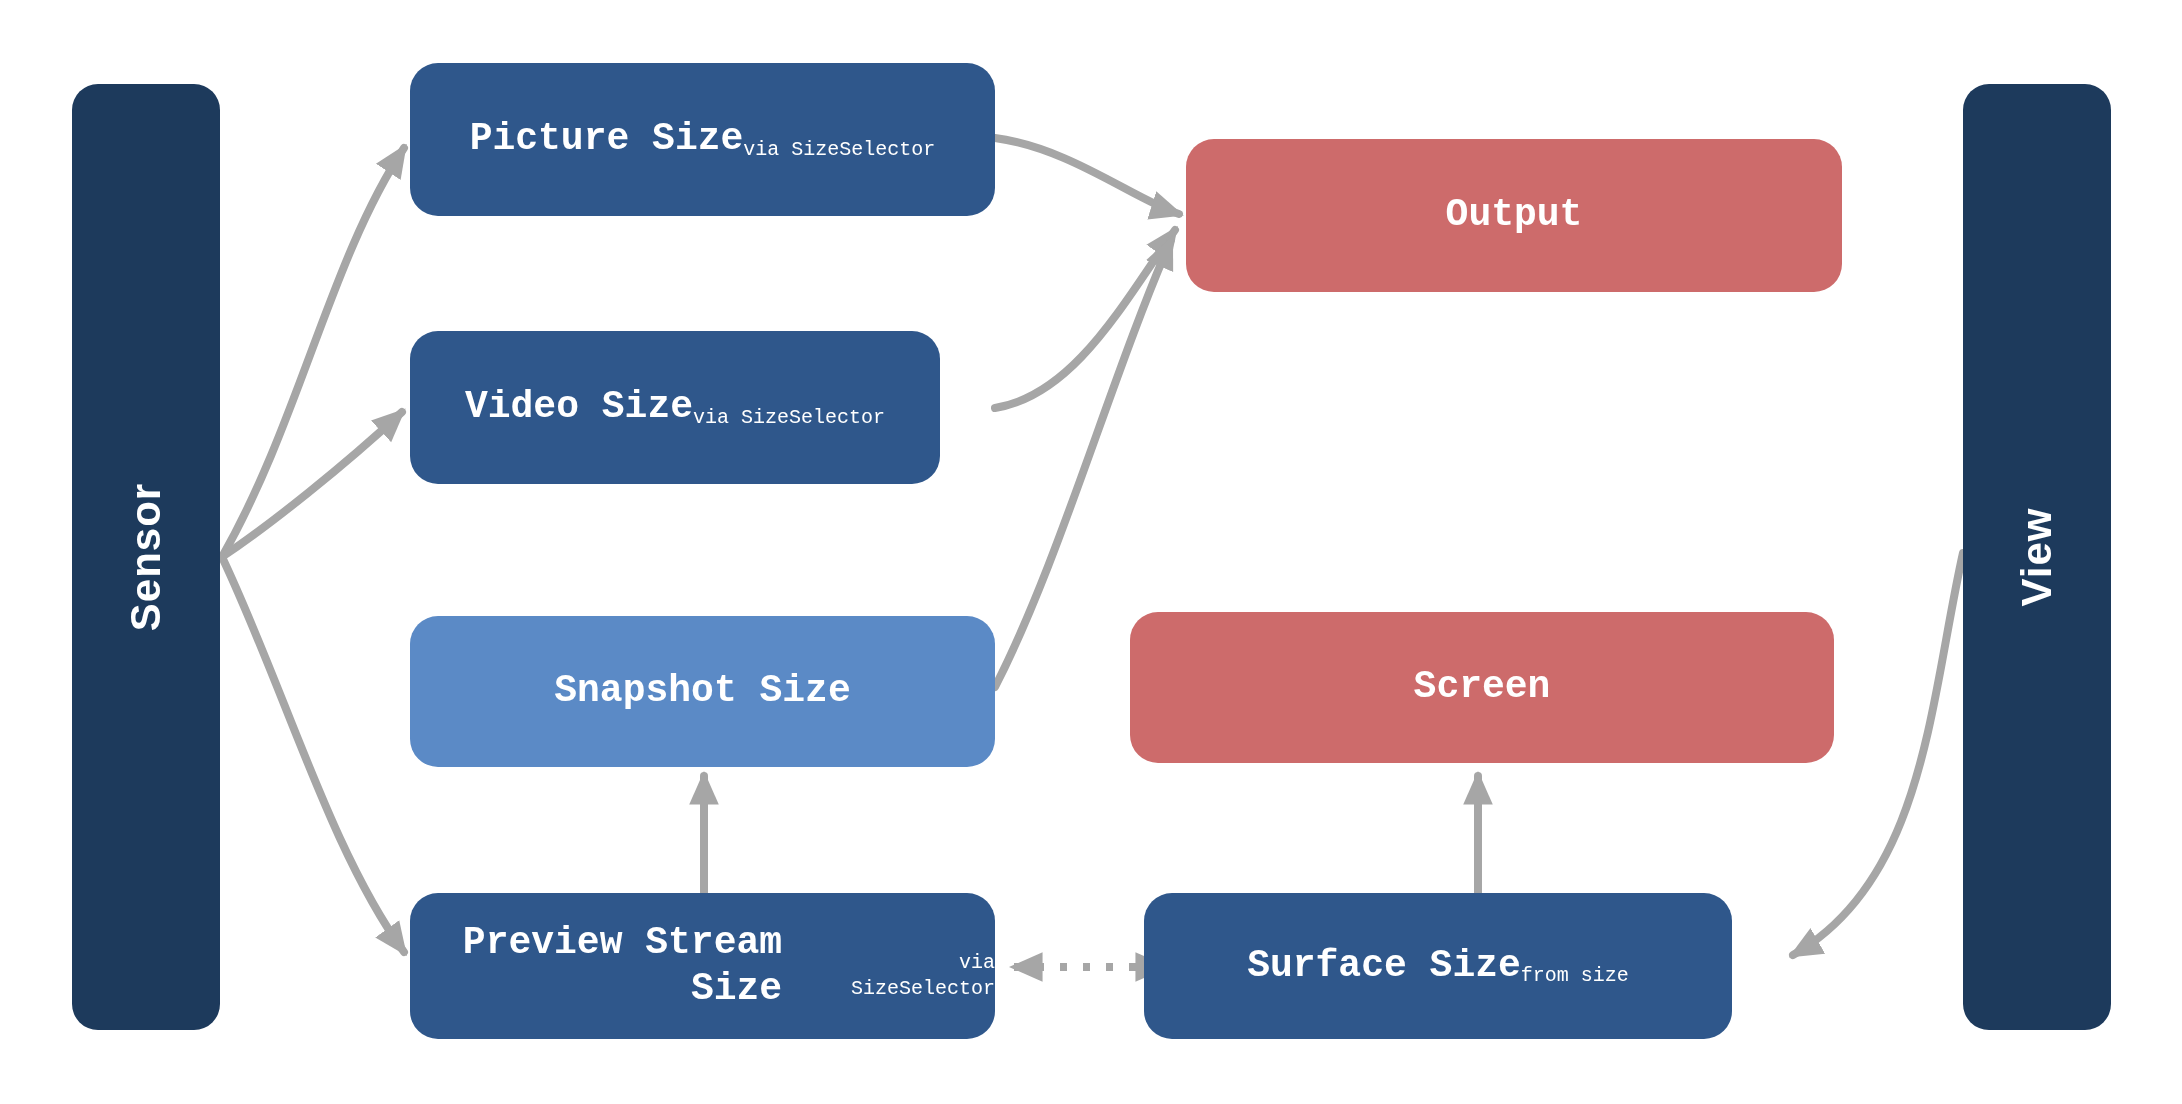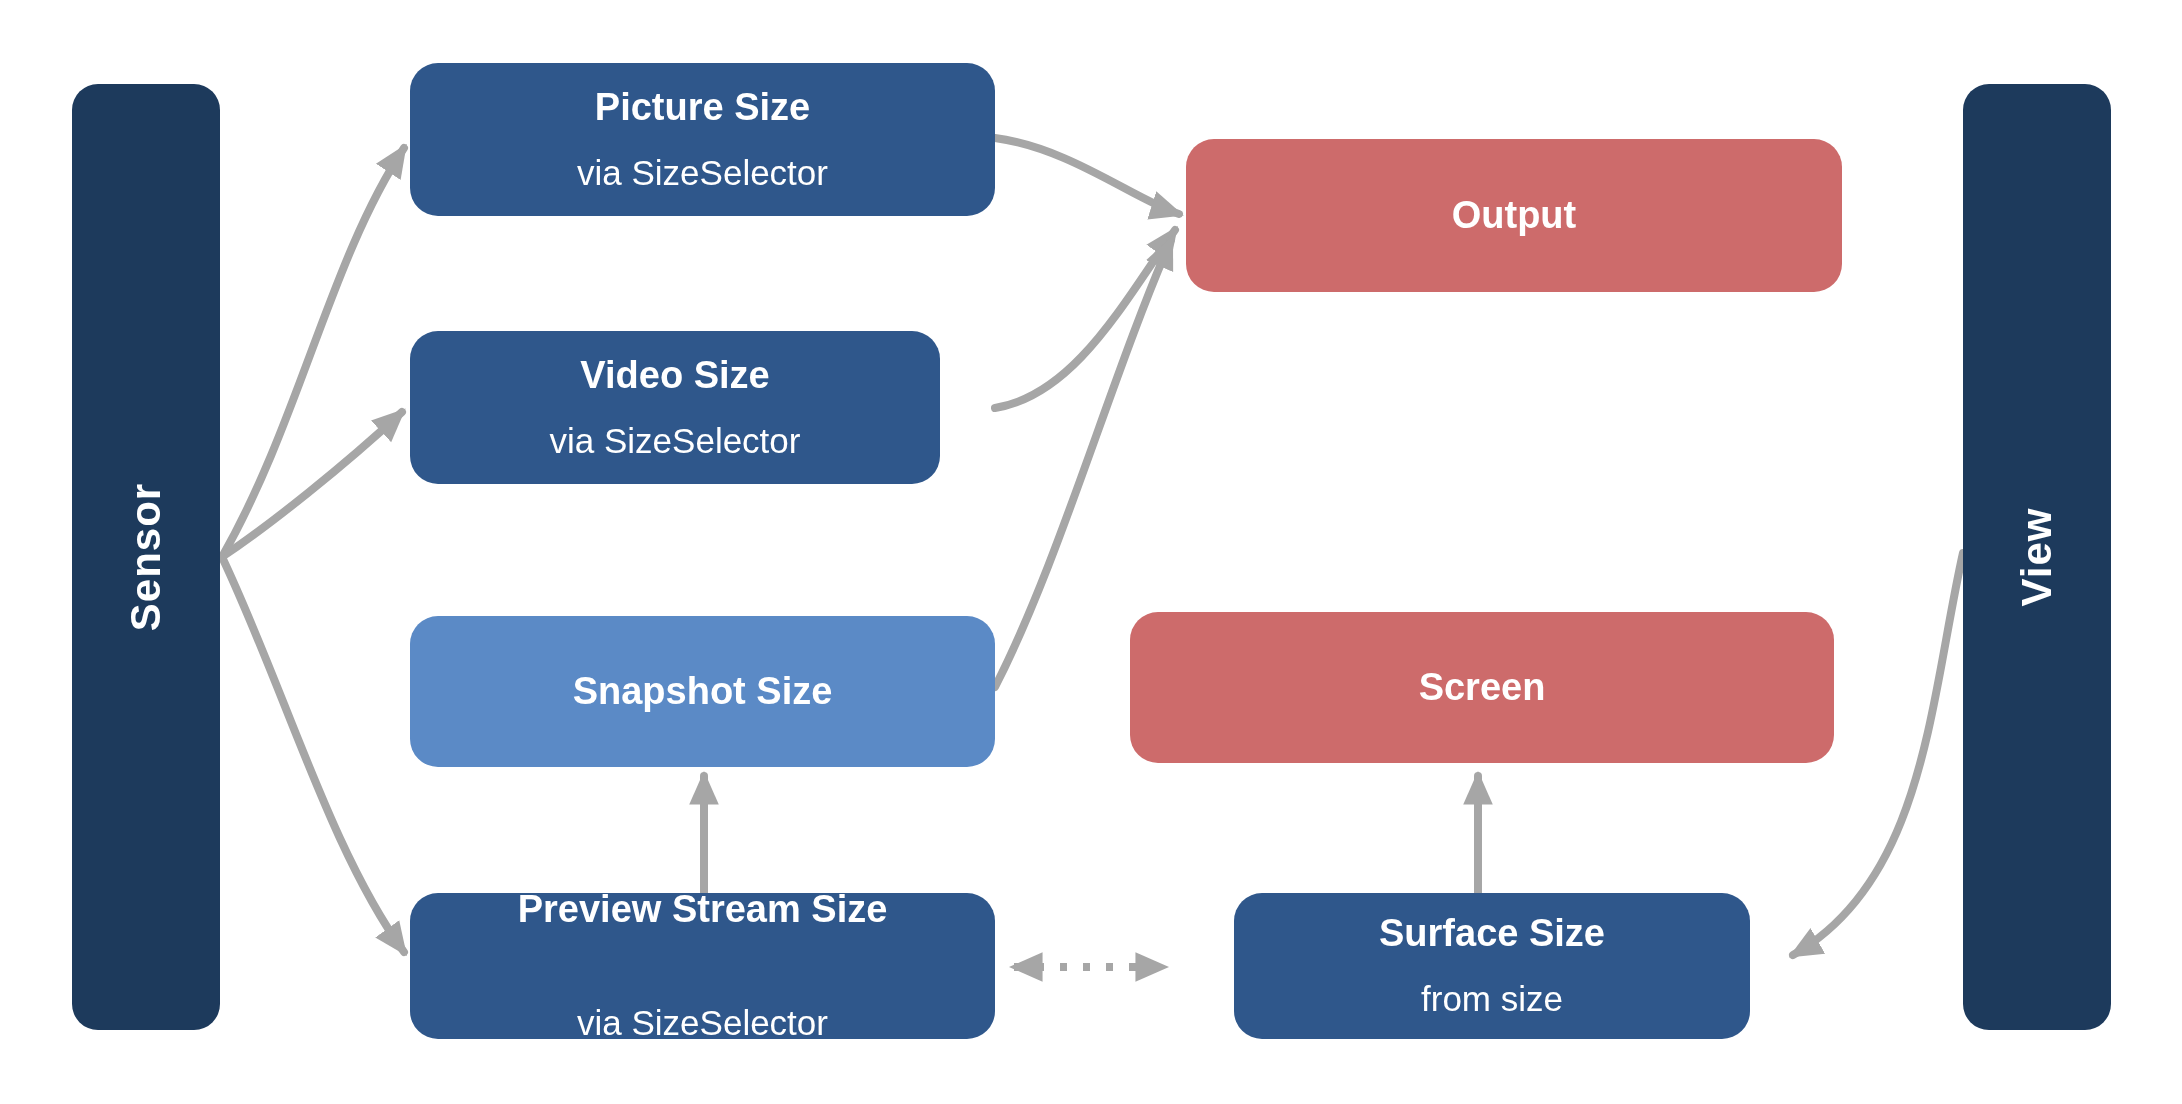--- a/index.html
+++ b/index.html
@@ -35,38 +35,39 @@
     font-weight: bold;
     font-size: 42px;
     letter-spacing: 1px;
     white-space: nowrap;
   }
   .node {
     position: absolute;
     border-radius: 28px;
     color: #ffffff;
     display: flex;
-    flex-direction: column;
+    flex-direction: row;
     align-items: center;
     justify-content: center;
     text-align: right;
+    font-family: Liberation Mono, monospace;
   }
   .node .title    { font-weight: bold; font-size: 38px; line-height: 1.22; }
-  .node .subtitle { font-size: 35px; line-height: 1.3; margin-top: 20px; }
+  .node .subtitle { font-size: 20px; line-height: 1.3; margin-top: 20px; }
   .blue       { background: #2f578b; }
   .light-blue { background: #5b8ac6; }
   .red        { background: #cd6b6b; }
 
   .node-picture  { left: 410px;  top: 63px;  width: 585px; height: 153px; }
   .node-video    { left: 410px;  top: 331px; width: 530px; height: 153px; }
   .node-snapshot { left: 410px;  top: 616px; width: 585px; height: 151px; }
   .node-preview  { left: 410px;  top: 893px; width: 585px; height: 146px; gap: 48px; }
   .node-output   { left: 1186px; top: 139px; width: 656px; height: 153px; }
   .node-screen   { left: 1130px; top: 612px; width: 704px; height: 151px; }
-  .node-surface  { left: 1234px; top: 893px; width: 516px; height: 146px; }
+  .node-surface  { left: 1144px; top: 893px; width: 588px; height: 146px; }
 
   .edge {
     stroke: #a6a6a6;
     stroke-width: 8;
     fill: none;
     stroke-linecap: round;
   }
   .edge-dotted {
     stroke-linecap: butt;
     stroke-dasharray: 7 16;

